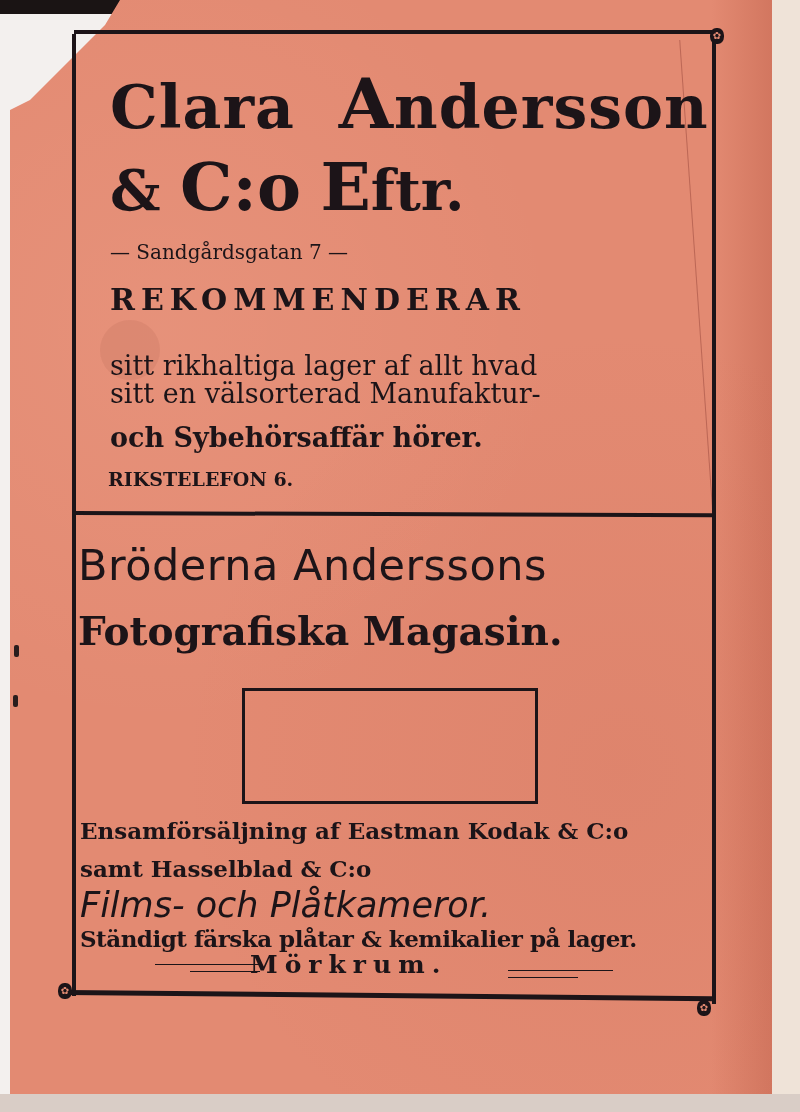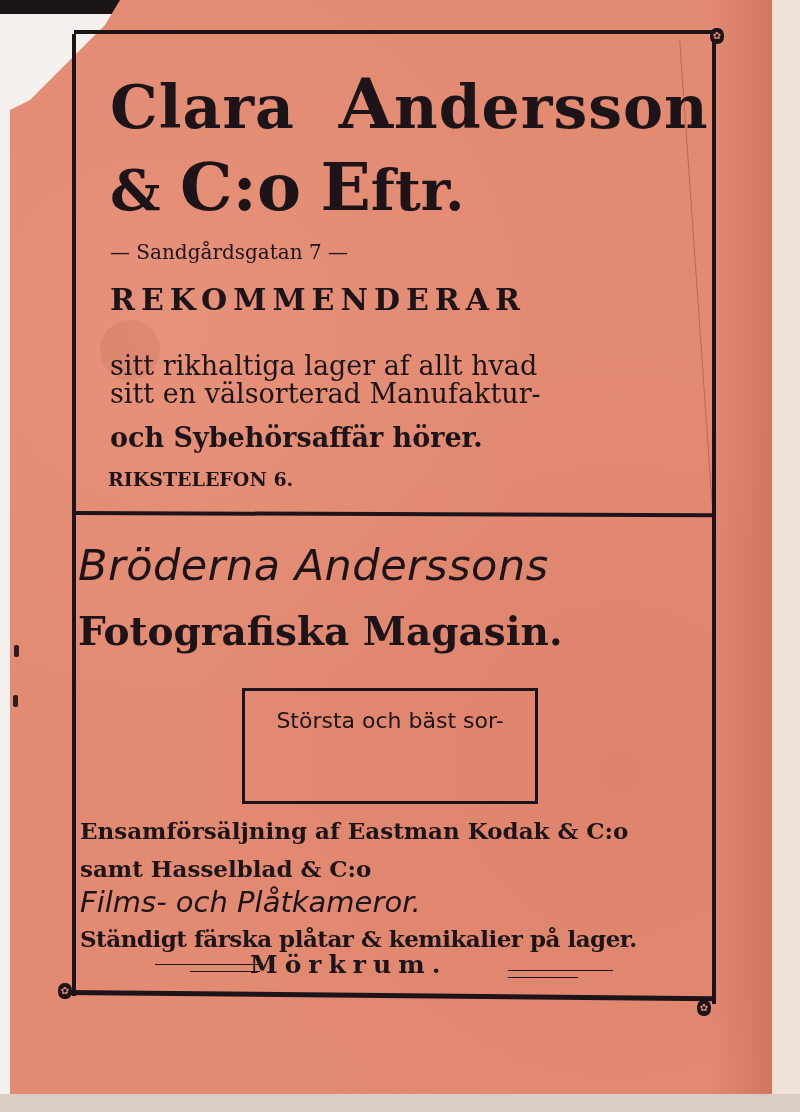--- a/index.html
+++ b/index.html
@@ -54,32 +54,32 @@
   .t-clara .big { font-size: 70px; }
   .t-co { left: 110px; top: 148px; width: 590px; font-size: 56px; font-weight: bold; }
   .t-co .big { font-size: 66px; }
   .t-street { left: 110px; top: 240px; width: 590px; font-size: 20px; }
   .t-rek { left: 110px; top: 282px; width: 590px; font-size: 30px; font-weight: bold; letter-spacing: 6px; }
   .t-body { left: 110px; width: 590px; font-size: 27px; }
   .t-b1 { top: 337px; margin-top: 13px; }
   .t-b2 { top: 378px; }
   .t-b3 { top: 422px; font-weight: bold; }
   .t-tel { left: 108px; top: 468px; font-size: 19px; font-weight: bold; text-align: center; }
-  .t-brod { left: 78px; top: 540px; width: 630px; font-family: "DejaVu Sans", sans-serif; font-size: 43px; letter-spacing: 0.5px; font-style: italic; }
+  .t-brod { left: 78px; top: 540px; width: 630px; font-family: "DejaVu Sans", sans-serif; font-size: 43px; letter-spacing: 0.5px; }
   .t-foto { left: 78px; top: 608px; width: 630px; font-size: 39px; font-weight: bold; }
   .box {
     position: absolute; left: 242px; top: 688px; width: 290px; height: 110px;
     border: 3px solid #1c1418;
   }
   .box-line { position: absolute; width: 290px; text-align: center; font-family: "DejaVu Sans", sans-serif; font-size: 22px; white-space: nowrap; }
   .box-l1 { left: 0; top: 17px; }
   .box-l2 { left: 0; top: 60px; word-spacing: 14px; }
   .t-ens { left: 80px; top: 817px; width: 630px; font-size: 23px; font-weight: bold; }
   .t-samt { left: 80px; top: 855px; width: 630px; font-size: 23px; font-weight: bold; }
-  .t-films { left: 80px; top: 885px; width: 630px; font-family: "DejaVu Sans", sans-serif; font-style: italic; font-size: 29px; }
+  .t-films { left: 80px; top: 885px; width: 630px; font-family: "DejaVu Sans", sans-serif; font-style: italic; font-size: 35px; }
   .t-stand { left: 80px; top: 925px; width: 630px; font-size: 23px; font-weight: bold; letter-spacing: -0.5px; }
   .t-mork { left: 250px; top: 950px; width: 290px; font-size: 25px; font-weight: bold; letter-spacing: 7px; }
   .rule { position: absolute; height: 0; border-top: 1.5px solid #1c1418; }
   .stain {
     position: absolute; border-radius: 50%;
     background: rgba(190,110,90,0.25);
   }
   .crack { position: absolute; left: 636px; top: 40px; width: 60px; height: 480px;
     border-right: 1px solid rgba(140,60,50,0.45); transform: skewX(4deg); }
   .margin-mark { position: absolute; width: 5px; height: 12px; background: #2a1d1d; border-radius: 2px; }
@@ -123,21 +123,20 @@
 <div class="text t-rek">REKOMMENDERAR</div>
 <div class="text t-body t-b1">sitt rikhaltiga lager af allt hvad</div>
 <div class="text t-body t-b2">sitt en välsorterad Manufaktur-</div>
 <div class="text t-body t-b3">och Sybehörsaffär hörer.</div>
 <div class="text t-tel">RIKSTELEFON 6.</div>
 
 <div class="text t-brod">Bröderna Anderssons</div>
 <div class="text t-foto">Fotografiska Magasin.</div>
 
 <div class="box">
-  <div class="box-line box-l1">Största och bäst sor-</div>
 </div>
 
 <div class="text t-ens">Ensamförsäljning af Eastman Kodak &amp; C:o</div>
 <div class="text t-samt">samt Hasselblad &amp; C:o</div>
 <div class="text t-films">Films- och Plåtkameror.</div>
 <div class="text t-stand">Ständigt färska plåtar &amp; kemikalier på lager.</div>
 
 <div class="rule" style="left:155px;top:964px;width:105px;"></div>
 <div class="rule" style="left:190px;top:971px;width:70px;"></div>
 <div class="text t-mork">Mörkrum.</div>

